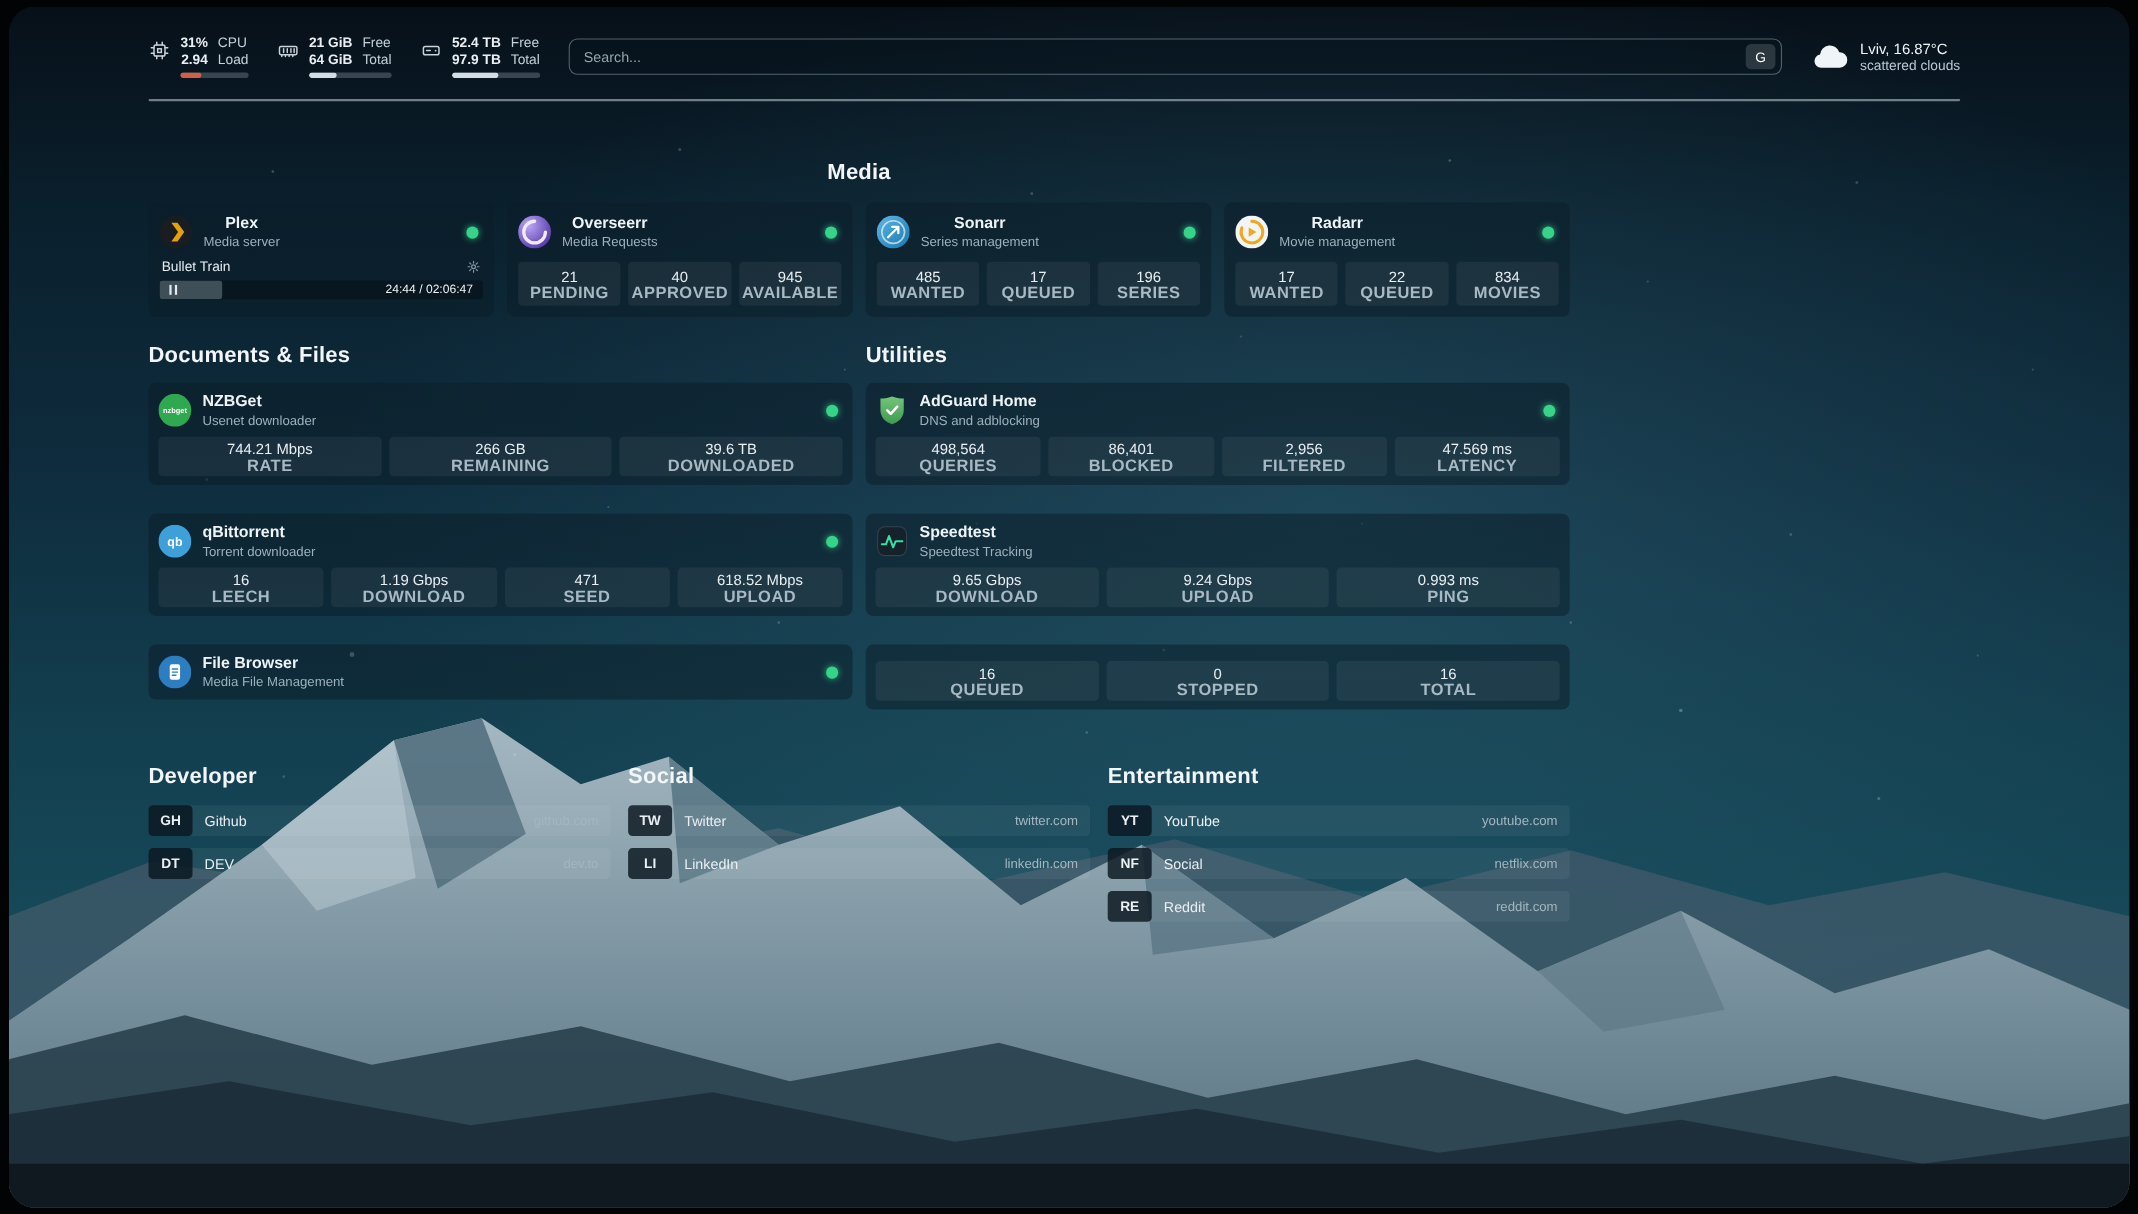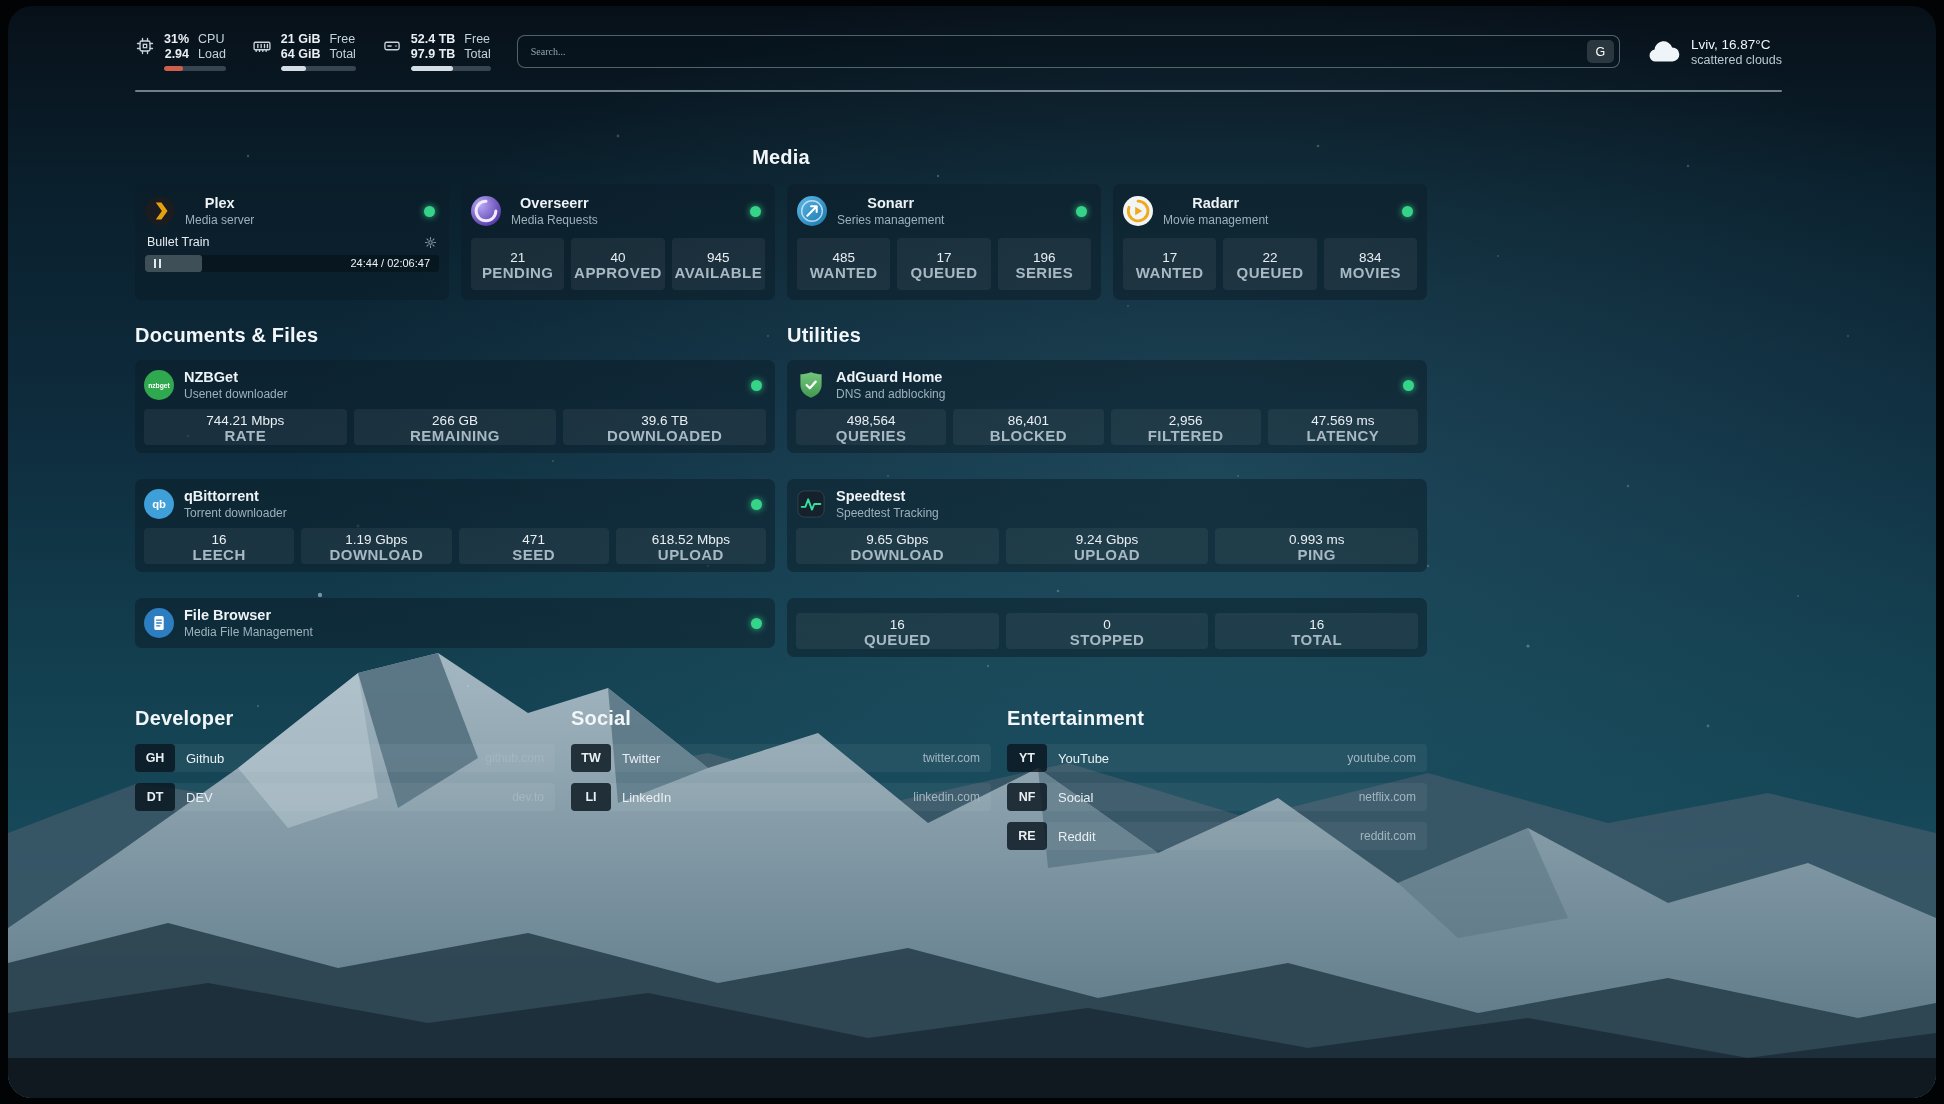--- a/index.html
+++ b/index.html
@@ -26,21 +26,21 @@
   .res-grid { display:grid; grid-template-columns:auto auto; column-gap:9px; }
   .res-val { text-align:right; font-size:12.5px; font-weight:700; color:#e9eff3; line-height:15px; }
   .res-lab { font-size:12.5px; color:#c3d2da; line-height:15px; }
   .res-bar { margin-top:4px; height:5px; border-radius:3px; background:rgba(140,160,172,0.35); overflow:hidden; }
   .res-fill { height:100%; border-radius:3px; }
   .fill-cpu { background:#cf5f4a; }
   .fill-mem { background:#d3dde3; }
   .fill-disk { background:#d3dde3; }
 
   .search-box { flex:1; display:flex; align-items:center; height:33px; border:1px solid rgba(196,214,222,0.4); border-radius:8px; background:rgba(7,20,29,0.35); padding:0 5px 0 13px; }
-  .search-input { flex:1; background:transparent; border:0; outline:0; color:#e9eff3; font-size:10px; font-family:Liberation Serif, serif; }
+  .search-input { flex:1; background:transparent; border:0; outline:0; color:#e9eff3; font-size:13px; font-family:Liberation Sans, sans-serif; }
   .search-input::placeholder { color:rgba(170,190,200,0.85); }
   .search-engine { width:27px; height:23px; border:0; border-radius:5px; background:rgba(255,255,255,0.15); color:#fff; font-size:12.5px; font-weight:500; display:flex; align-items:center; justify-content:center; cursor:pointer; font-family:inherit; }
 
   .weather { display:flex; align-items:center; gap:11px; cursor:pointer; }
   .weather-loc { font-size:13.5px; color:#f0f5f8; }
   .weather-cond { font-size:12.5px; color:#b9c9d2; margin-top:1px; }
 
   .divider { width:1647px; height:2px; background:rgba(214,230,236,0.5); border-radius:1px; margin-top:19px; }
 
   
@@ -51,21 +51,21 @@
   .card { background:rgba(11,29,40,0.52); border-radius:7px; padding:10px; cursor:pointer; }
   .card.compact { padding:8px 9px; }
   .card-head { display:flex; align-items:center; gap:10px; }
   .svc-icon { width:30px; height:30px; flex:0 0 30px; }
   .svc-name { font-size:14.5px; font-weight:600; color:#eef3f6; line-height:18px; }
   .svc-sub { font-size:12px; color:#9db1bc; line-height:15px; margin-top:1px; }
   .dot { margin-left:auto; margin-right:4px; width:11px; height:11px; border-radius:50%; background:#36d489; box-shadow:0 0 7px rgba(54,212,137,.85); flex:0 0 11px; }
 
   .stats { display:flex; gap:7px; margin-top:10px; }
   .card.compact .stats { margin-top:7px; }
-  .stat { flex:1; height:52px; background:rgba(255,255,255,0.06); border-radius:4px; display:flex; flex-direction:column; align-items:center; justify-content:center; }
+  .stat { flex:1; height:40px; background:rgba(255,255,255,0.06); border-radius:4px; display:flex; flex-direction:column; align-items:center; justify-content:center; }
   .card.compact .stat { height:36px; }
   .stat-value { font-size:13.5px; color:#e9eff3; line-height:17px; }
   .stat-label { font-size:15px; font-weight:700; color:#a7b9c3; letter-spacing:.45px; line-height:12px; margin-top:1px; }
 
   
   .now-playing { display:flex; align-items:center; justify-content:space-between; margin-top:7px; padding:0 2px; font-size:12.5px; color:#e6edf1; }
   .gear { cursor:pointer; opacity:.85; }
   .progress { position:relative; margin-top:6px; height:17px; border-radius:3px; background:rgba(2,10,16,0.45); overflow:hidden; }
   .progress-fill { position:absolute; left:0; top:0; bottom:0; background:rgba(196,212,221,0.30); border-radius:3px; }
   .pause { position:absolute; left:9px; top:4px; width:7px; height:9px; border-left:2.5px solid #e2eaee; border-right:2.5px solid #e2eaee; cursor:pointer; }

